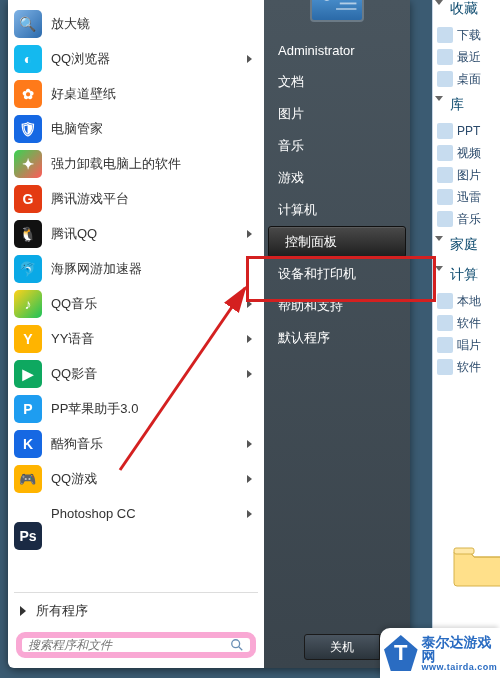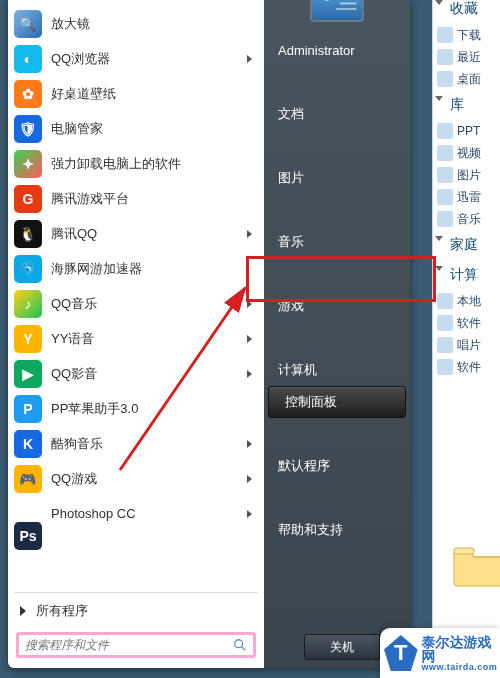--- a/index.html
+++ b/index.html
@@ -68,22 +68,22 @@
   .all-arrow {
     width: 0; height: 0;
     border-left: 6px solid #333;
     border-top: 5px solid transparent;
     border-bottom: 5px solid transparent;
     margin-right: 10px;
   }
   .search-box {
     margin: 5px 6px 6px 6px;
     height: 26px;
-    border: 3px solid #f9a8d4;
-    border-radius: 3px;
+    border: 6px solid #f9a8d4;
+    border-radius: 9px;
     background: #fff;
     display: flex; align-items: center;
     padding: 0 6px;
   }
   .search-box input {
     flex: 1; border: none; outline: none;
     font-size: 12px; color: #888; font-style: italic;
     font-family: inherit;
     background: transparent;
   }
@@ -106,21 +106,20 @@
     border: 2px solid #6b7a86;
     border-radius: 4px;
     overflow: hidden;
   }
   .r-item {
     height: 32px;
     display: flex; align-items: center;
     padding-left: 14px;
     cursor: default;
     position: relative;
-    margin-top: 32px;
   }
   .r-item.highlight {
     background: linear-gradient(to bottom, #4a4a4a, #1e1e1e);
     border: 1px solid #111;
     border-radius: 3px;
     margin: 0 4px; padding-left: 16px;
     box-shadow: inset 0 1px 0 rgba(255,255,255,0.1);
   }
   .red-box {
     position: absolute;
@@ -331,24 +330,27 @@
         <div class="r-item">
           <span>游戏</span>
         </div>
         <div class="r-item">
           <span>计算机</span>
         </div>
         <div class="r-item highlight">
           <span>控制面板</span>
         </div>
         <div class="r-item">
+          <span>设备和打印机</span>
+        </div>
+        <div class="r-item">
+          <span>帮助和支持</span>
+        </div>
+        <div class="r-item">
           <span>默认程序</span>
-        </div>
-        <div class="r-item">
-          <span>帮助和支持</span>
         </div>
       </div>
     <div class="shutdown-bar">
       <div class="shutdown-btn">
         <span>关机</span>
       </div>
       <div class="shutdown-more">
         <span class="sm-ar"></span>
       </div>
     </div>

